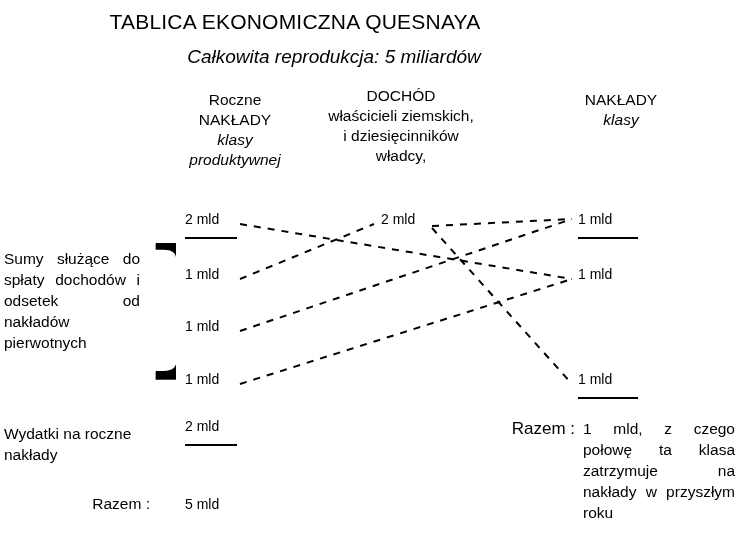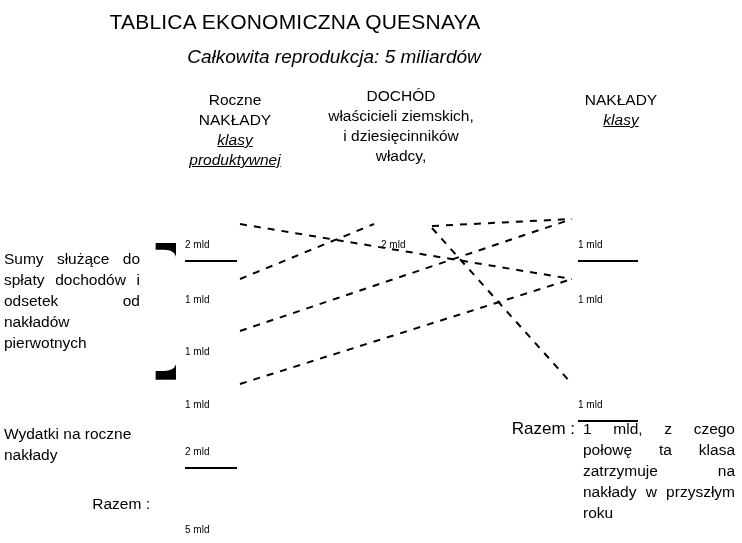--- a/index.html
+++ b/index.html
@@ -32,21 +32,21 @@
     font-size: 19px;
     font-style: italic;
   }
 
   
   .col-head {
     text-align: center;
     font-size: 15.5px;
     line-height: 20px;
   }
-  .col-head .it { font-style: italic; text-decoration: underline; }
+  .col-head .it { font-style: italic; }
   #head-col1 { top: 90px; left: 160px; width: 150px; }
   #head-col2 { top: 86px; left: 296px; width: 210px; }
   #head-col3 { top: 90px; left: 536px; width: 170px; }
 
   
   #left-sums {
     top: 248px; left: 4px; width: 136px;
     font-size: 15.5px;
     line-height: 21px;
     text-align: justify;
@@ -70,23 +70,22 @@
     width: 34px; height: 152px;
     font-family: "DejaVu Serif", serif;
     font-size: 150px;
     font-weight: bold;
     line-height: 118px;
     overflow: hidden;
   }
 
   
   .amount {
-    font-size: 10px;
+    font-size: 14px;
     white-space: nowrap;
-    margin-top: 28px;
   }
   .amount.ruled {
     border-bottom: 2.5px solid #000;
     padding-bottom: 10px;
   }
   .amt-l1 { top: 211px; left: 185px; width: 52px; }
   .amt-l2 { top: 266px; left: 185px; }
   .amt-l3 { top: 318px; left: 185px; }
   .amt-l4 { top: 371px; left: 185px; }
   .amt-l5 { top: 418px; left: 185px; width: 52px; }

